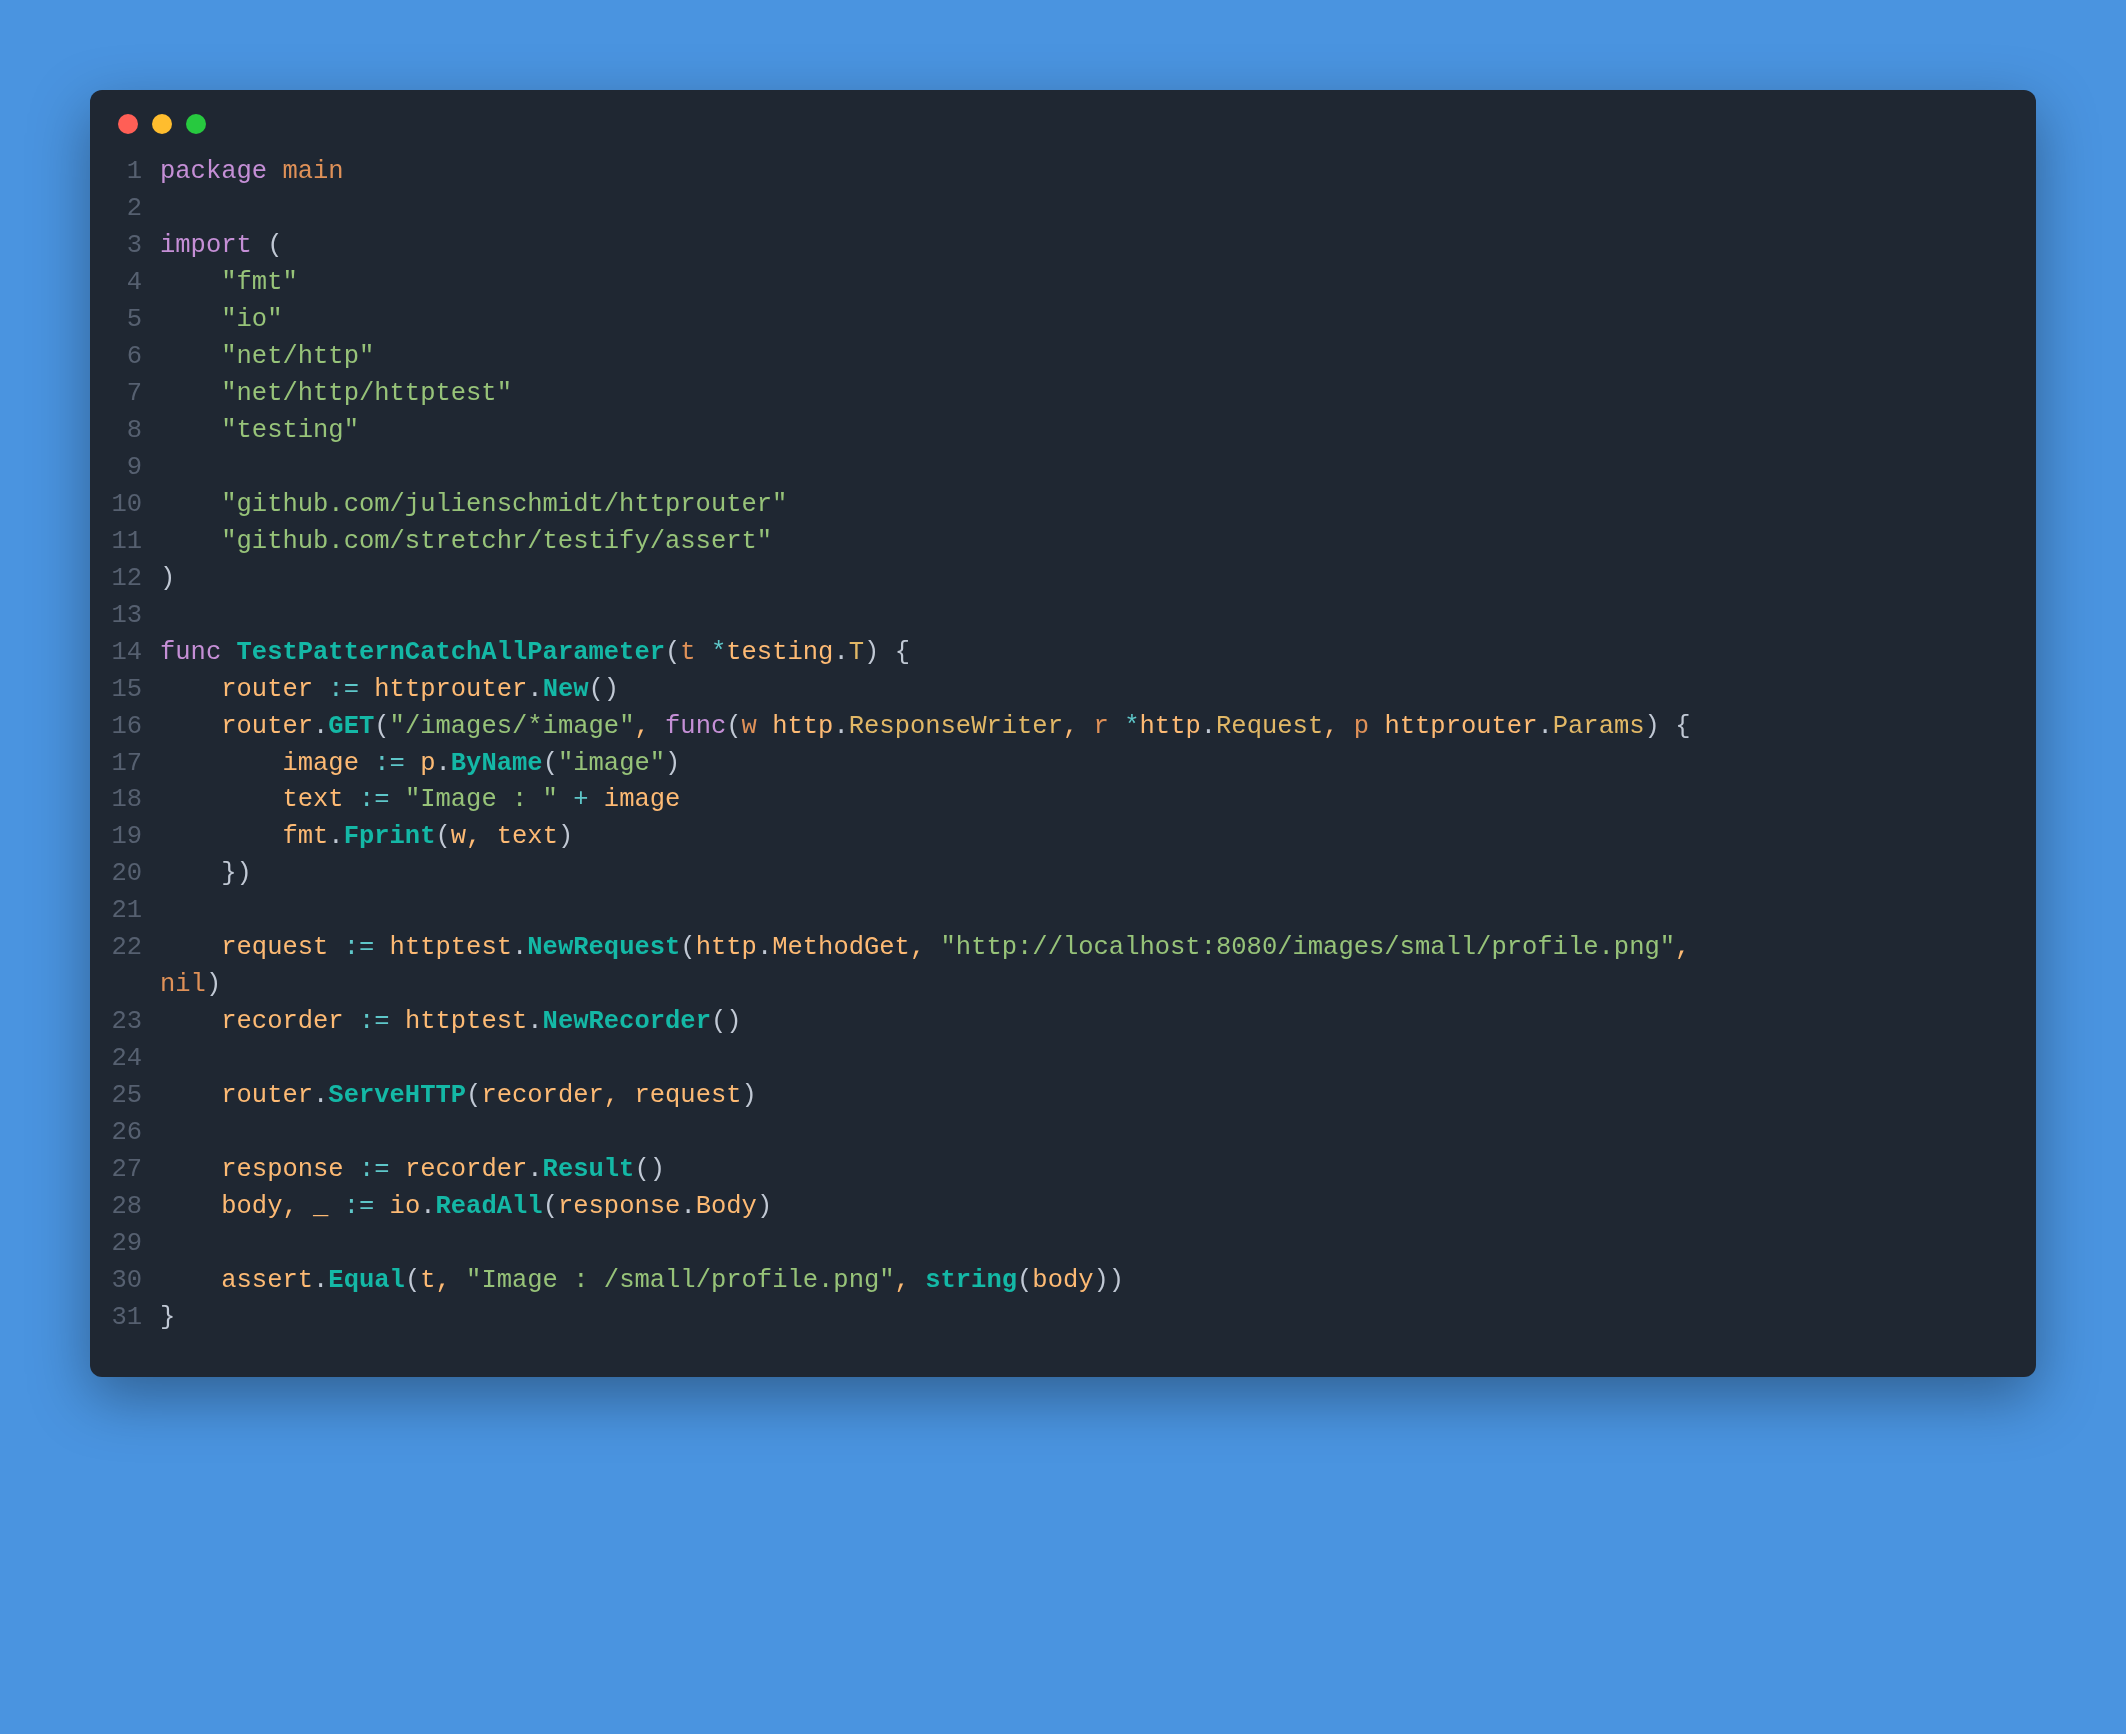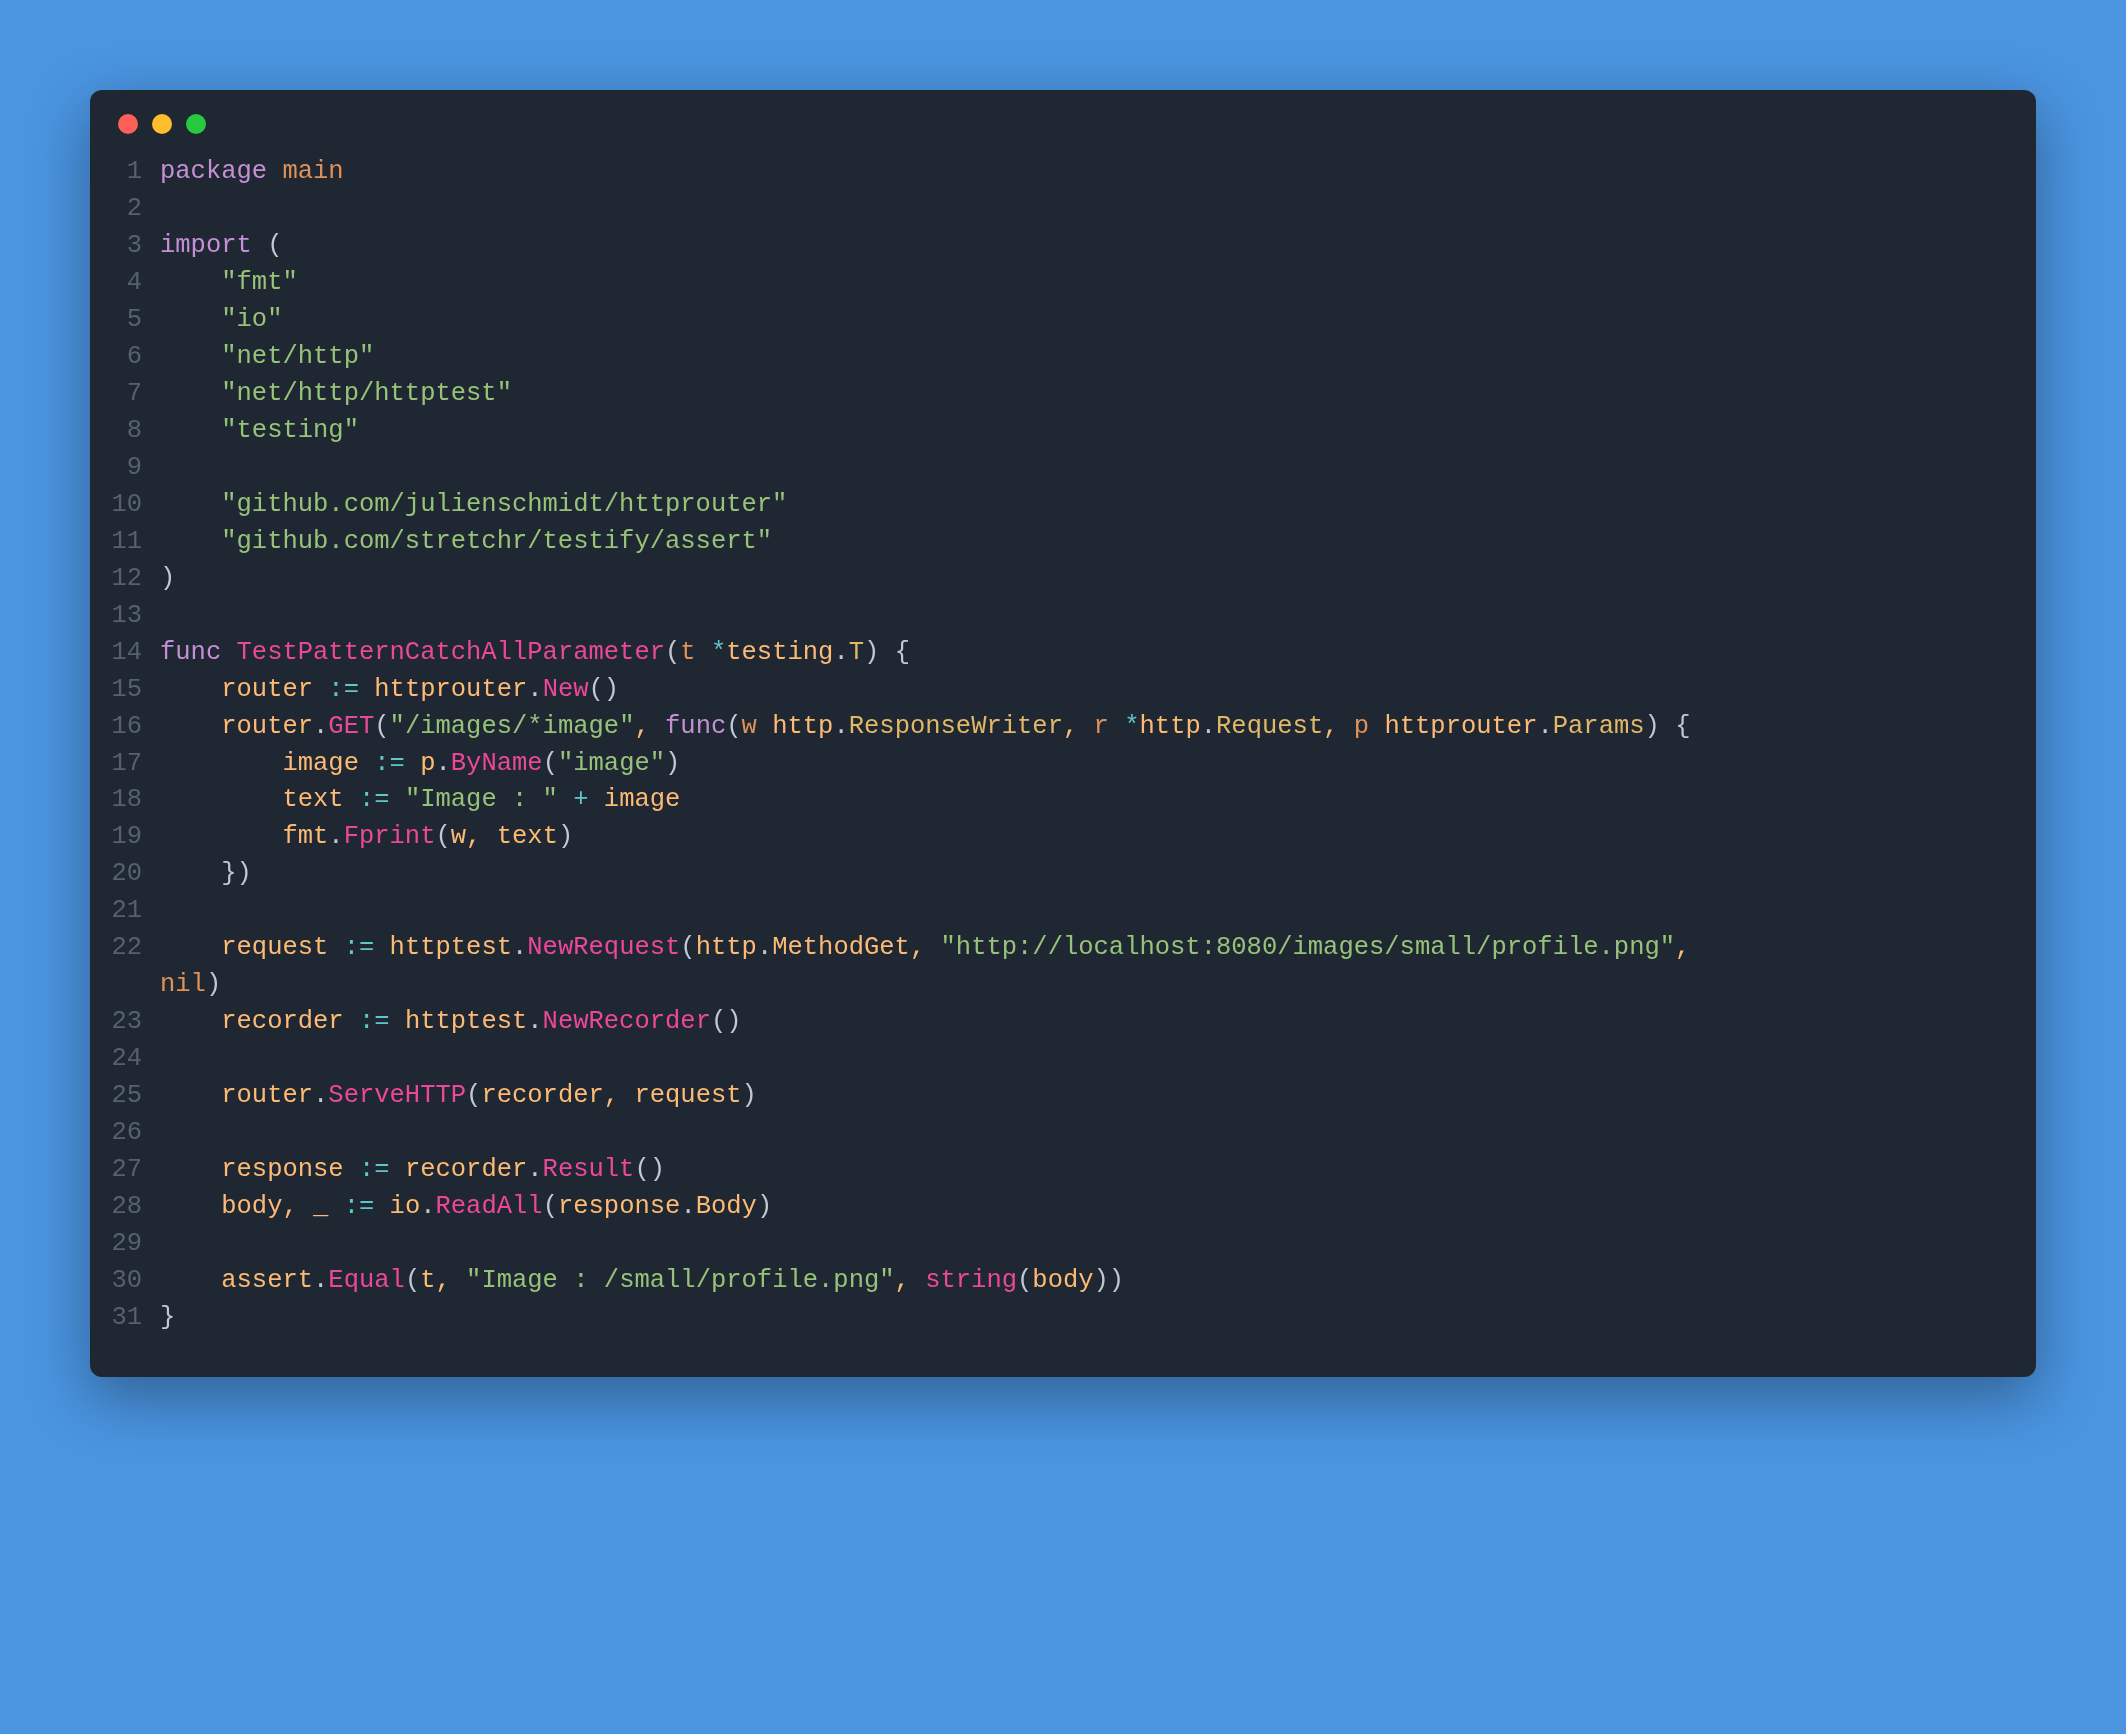--- a/index.html
+++ b/index.html
@@ -57,21 +57,21 @@
   }
   .code-content {
     white-space: pre-wrap;
     word-break: break-word;
     flex: 1;
   }
 
   
   .kw       { color: #c58fd6; }   
   .ident    { color: #fdba74; }   
-  .fn       { color: #ec4899; }   
+  .fn       { color: #14b8a6; font-weight: bold; }   
   .type     { color: #e2b866; }   
   .str      { color: #97c379; }   
   .op       { color: #5ec7c9; }   
   .dot-op   { color: #c0c8d4; }
   .paren    { color: #c0c8d4; }
   .brace    { color: #c0c8d4; }   
   .orange   { color: #df9158; }
 
   .var { color: #df9158; }
 </style>

